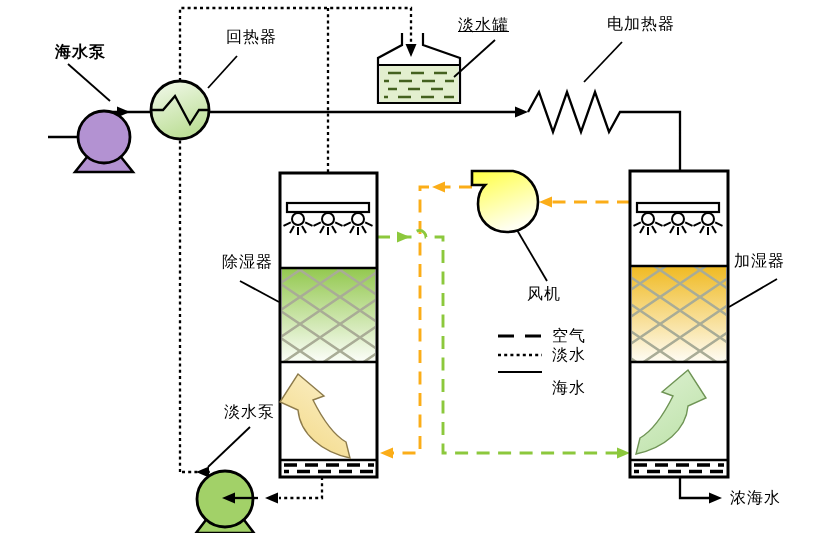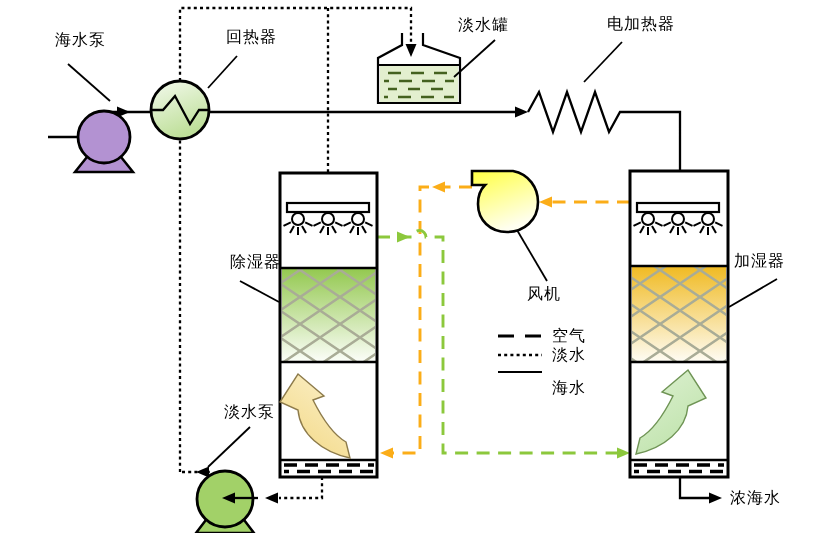--- a/index.html
+++ b/index.html
@@ -190,25 +190,25 @@
     <line x1="250" y1="427" x2="208" y2="467"></line>
   </g>
 
   <g stroke="#000" fill="none">
     <line x1="498" y1="336" x2="542" y2="336" stroke-width="3.2" stroke-dasharray="16 11"></line>
     <line x1="498" y1="355" x2="542" y2="355" stroke-width="2.5" stroke-dasharray="3 3.2"></line>
     <line x1="498" y1="372" x2="542" y2="372" stroke-width="2.2"></line>
   </g>
 </svg>
 
-<div class="lbl" style="left:55px;top:32px;">海水泵</div>
+<div class="lbl" style="left:55px;top:44px;font-weight:bold;">海水泵</div>
 <div class="lbl" style="left:226px;top:29px;font-family:Liberation Serif, serif;">回热器</div>
-<div class="lbl" style="left:458px;top:17px;">淡水罐</div>
+<div class="lbl" style="left:458px;top:17px;text-decoration:underline;">淡水罐</div>
 <div class="lbl" style="left:592px;top:16px;margin-left:15px;">电加热器</div>
-<div class="lbl" style="left:222px;top:254px;margin-left:8px;">除湿器</div>
+<div class="lbl" style="left:222px;top:254px;">除湿器</div>
 <div class="lbl" style="left:734px;top:253px;text-align:center;">加湿器</div>
 <div class="lbl" style="left:527px;top:286px;">风机</div>
 <div class="lbl" style="left:224px;top:404px;">淡水泵</div>
 <div class="lbl" style="left:730px;top:490px;">浓海水</div>
 
 <div class="lbl" style="left:552px;top:328px;">空气</div>
 <div class="lbl" style="left:552px;top:347px;">淡水</div>
 <div class="lbl" style="left:552px;top:380px;">海水</div>
 
 </div>

